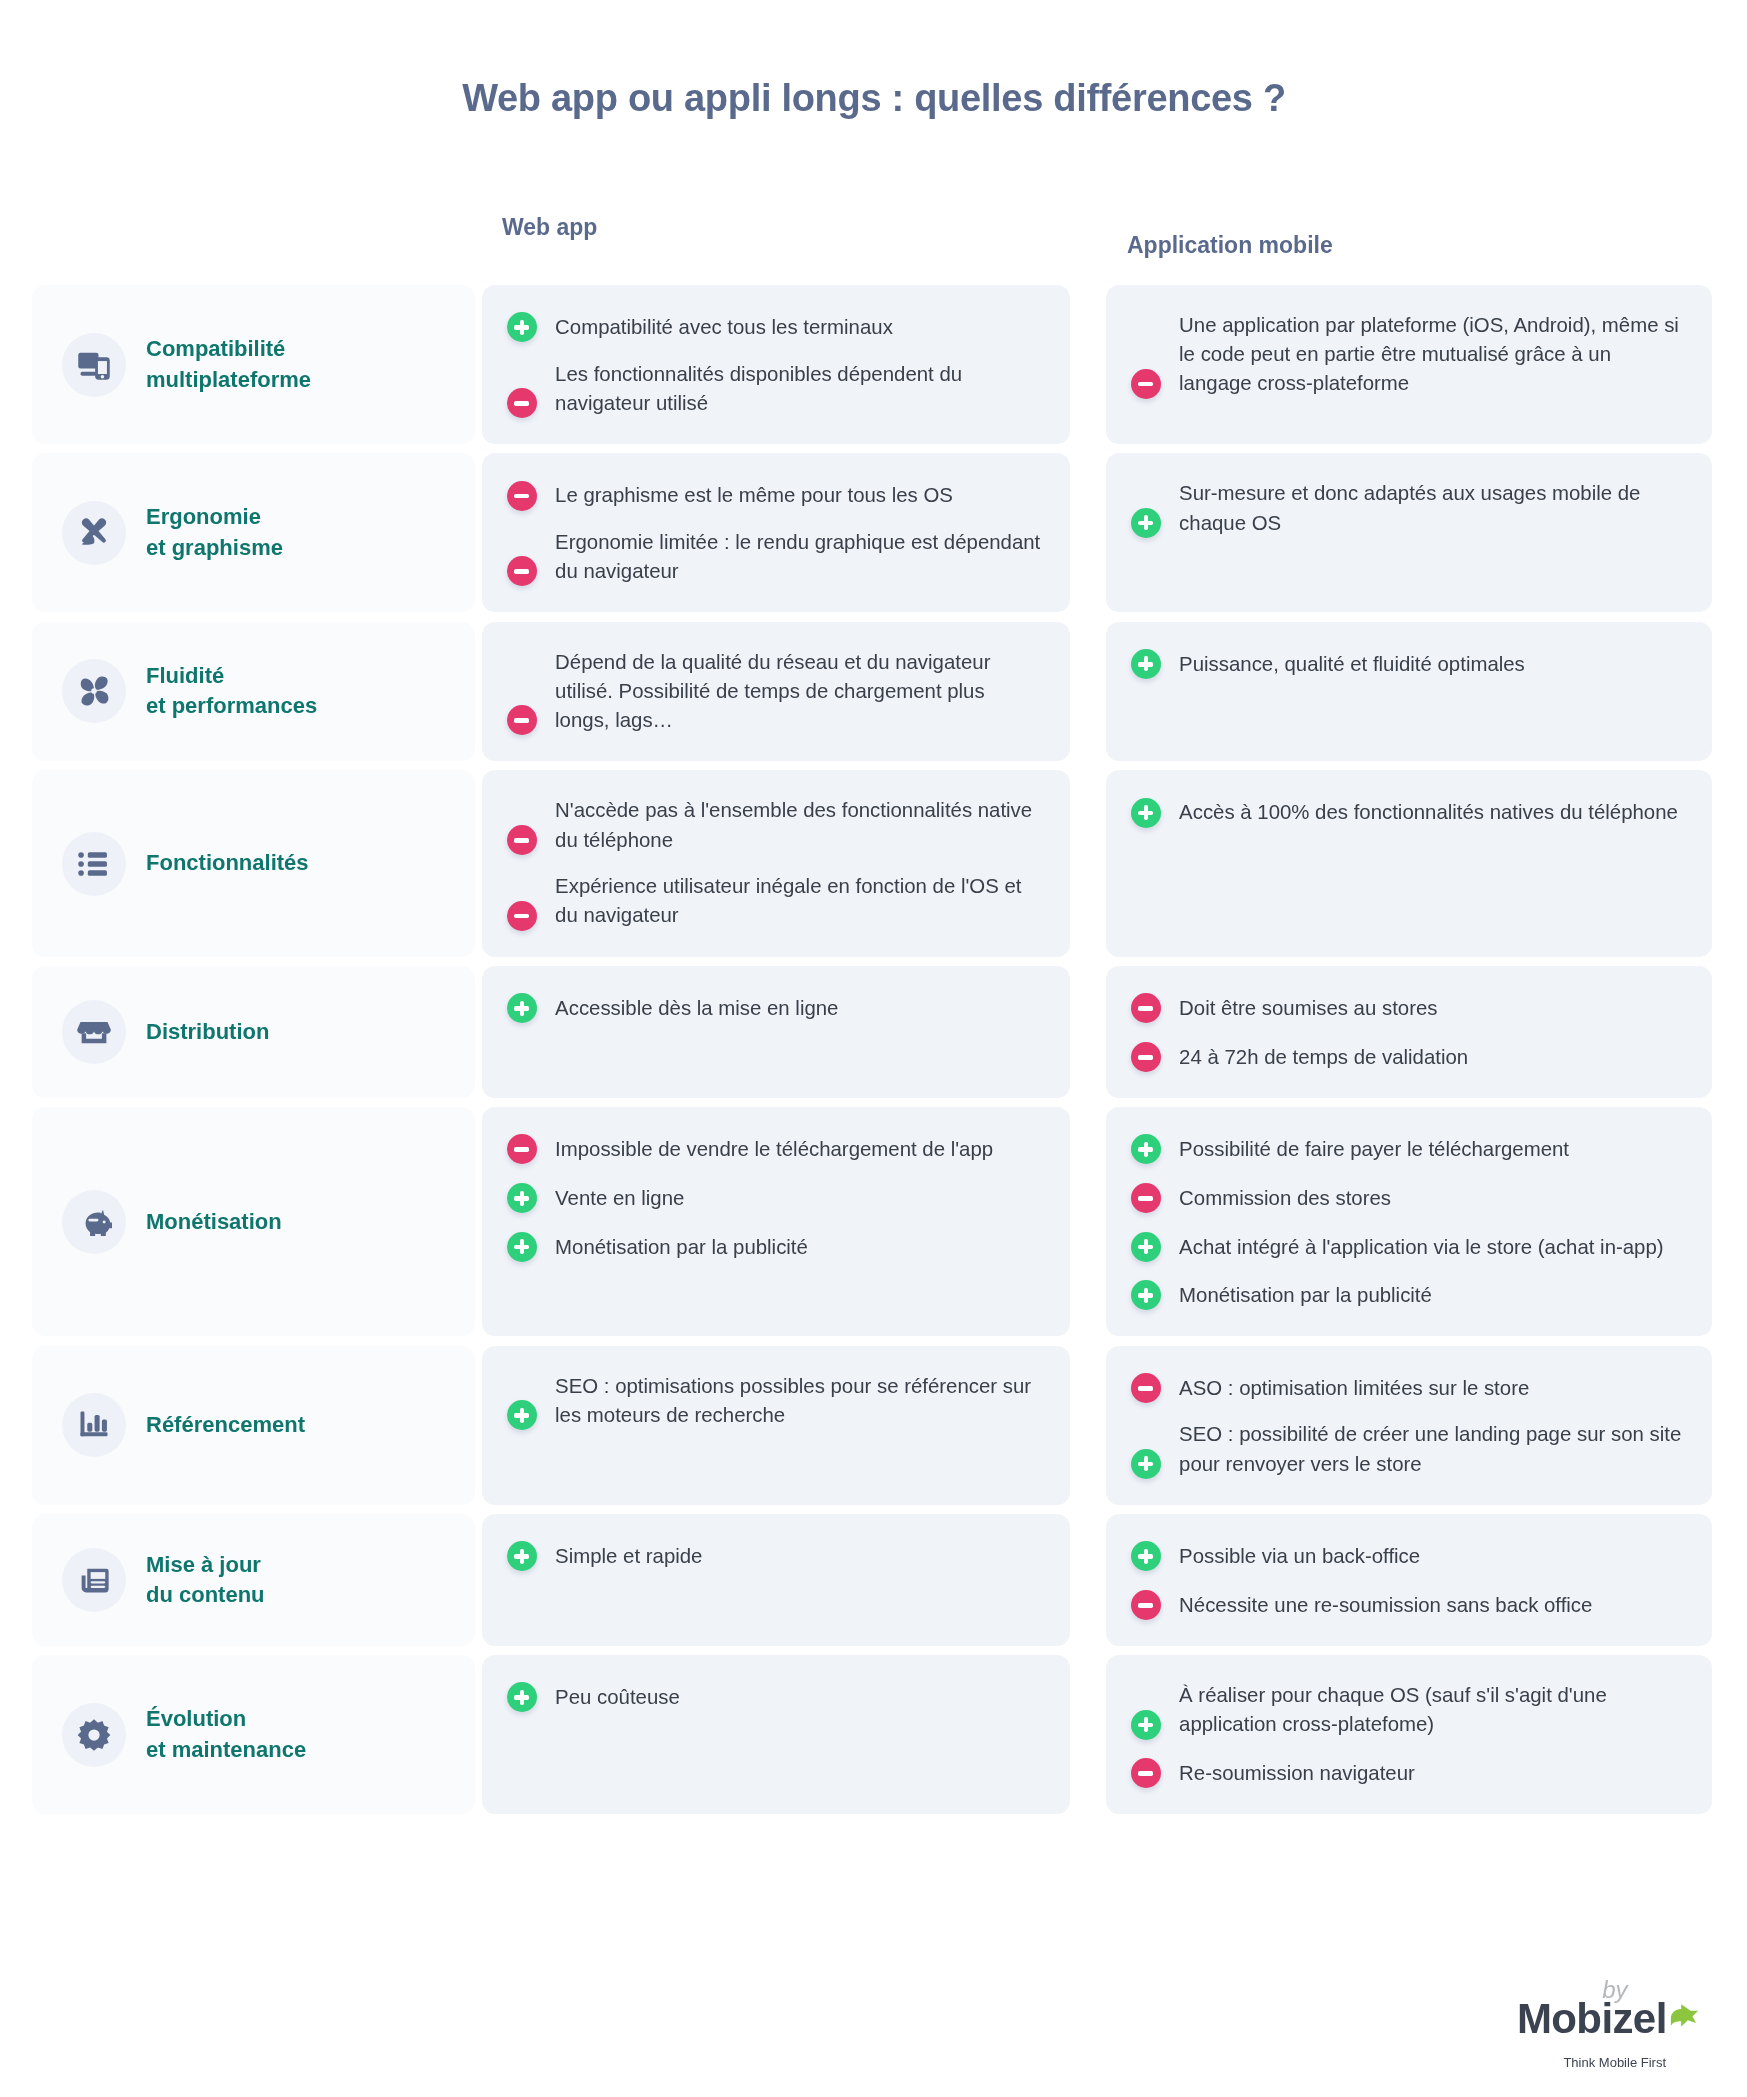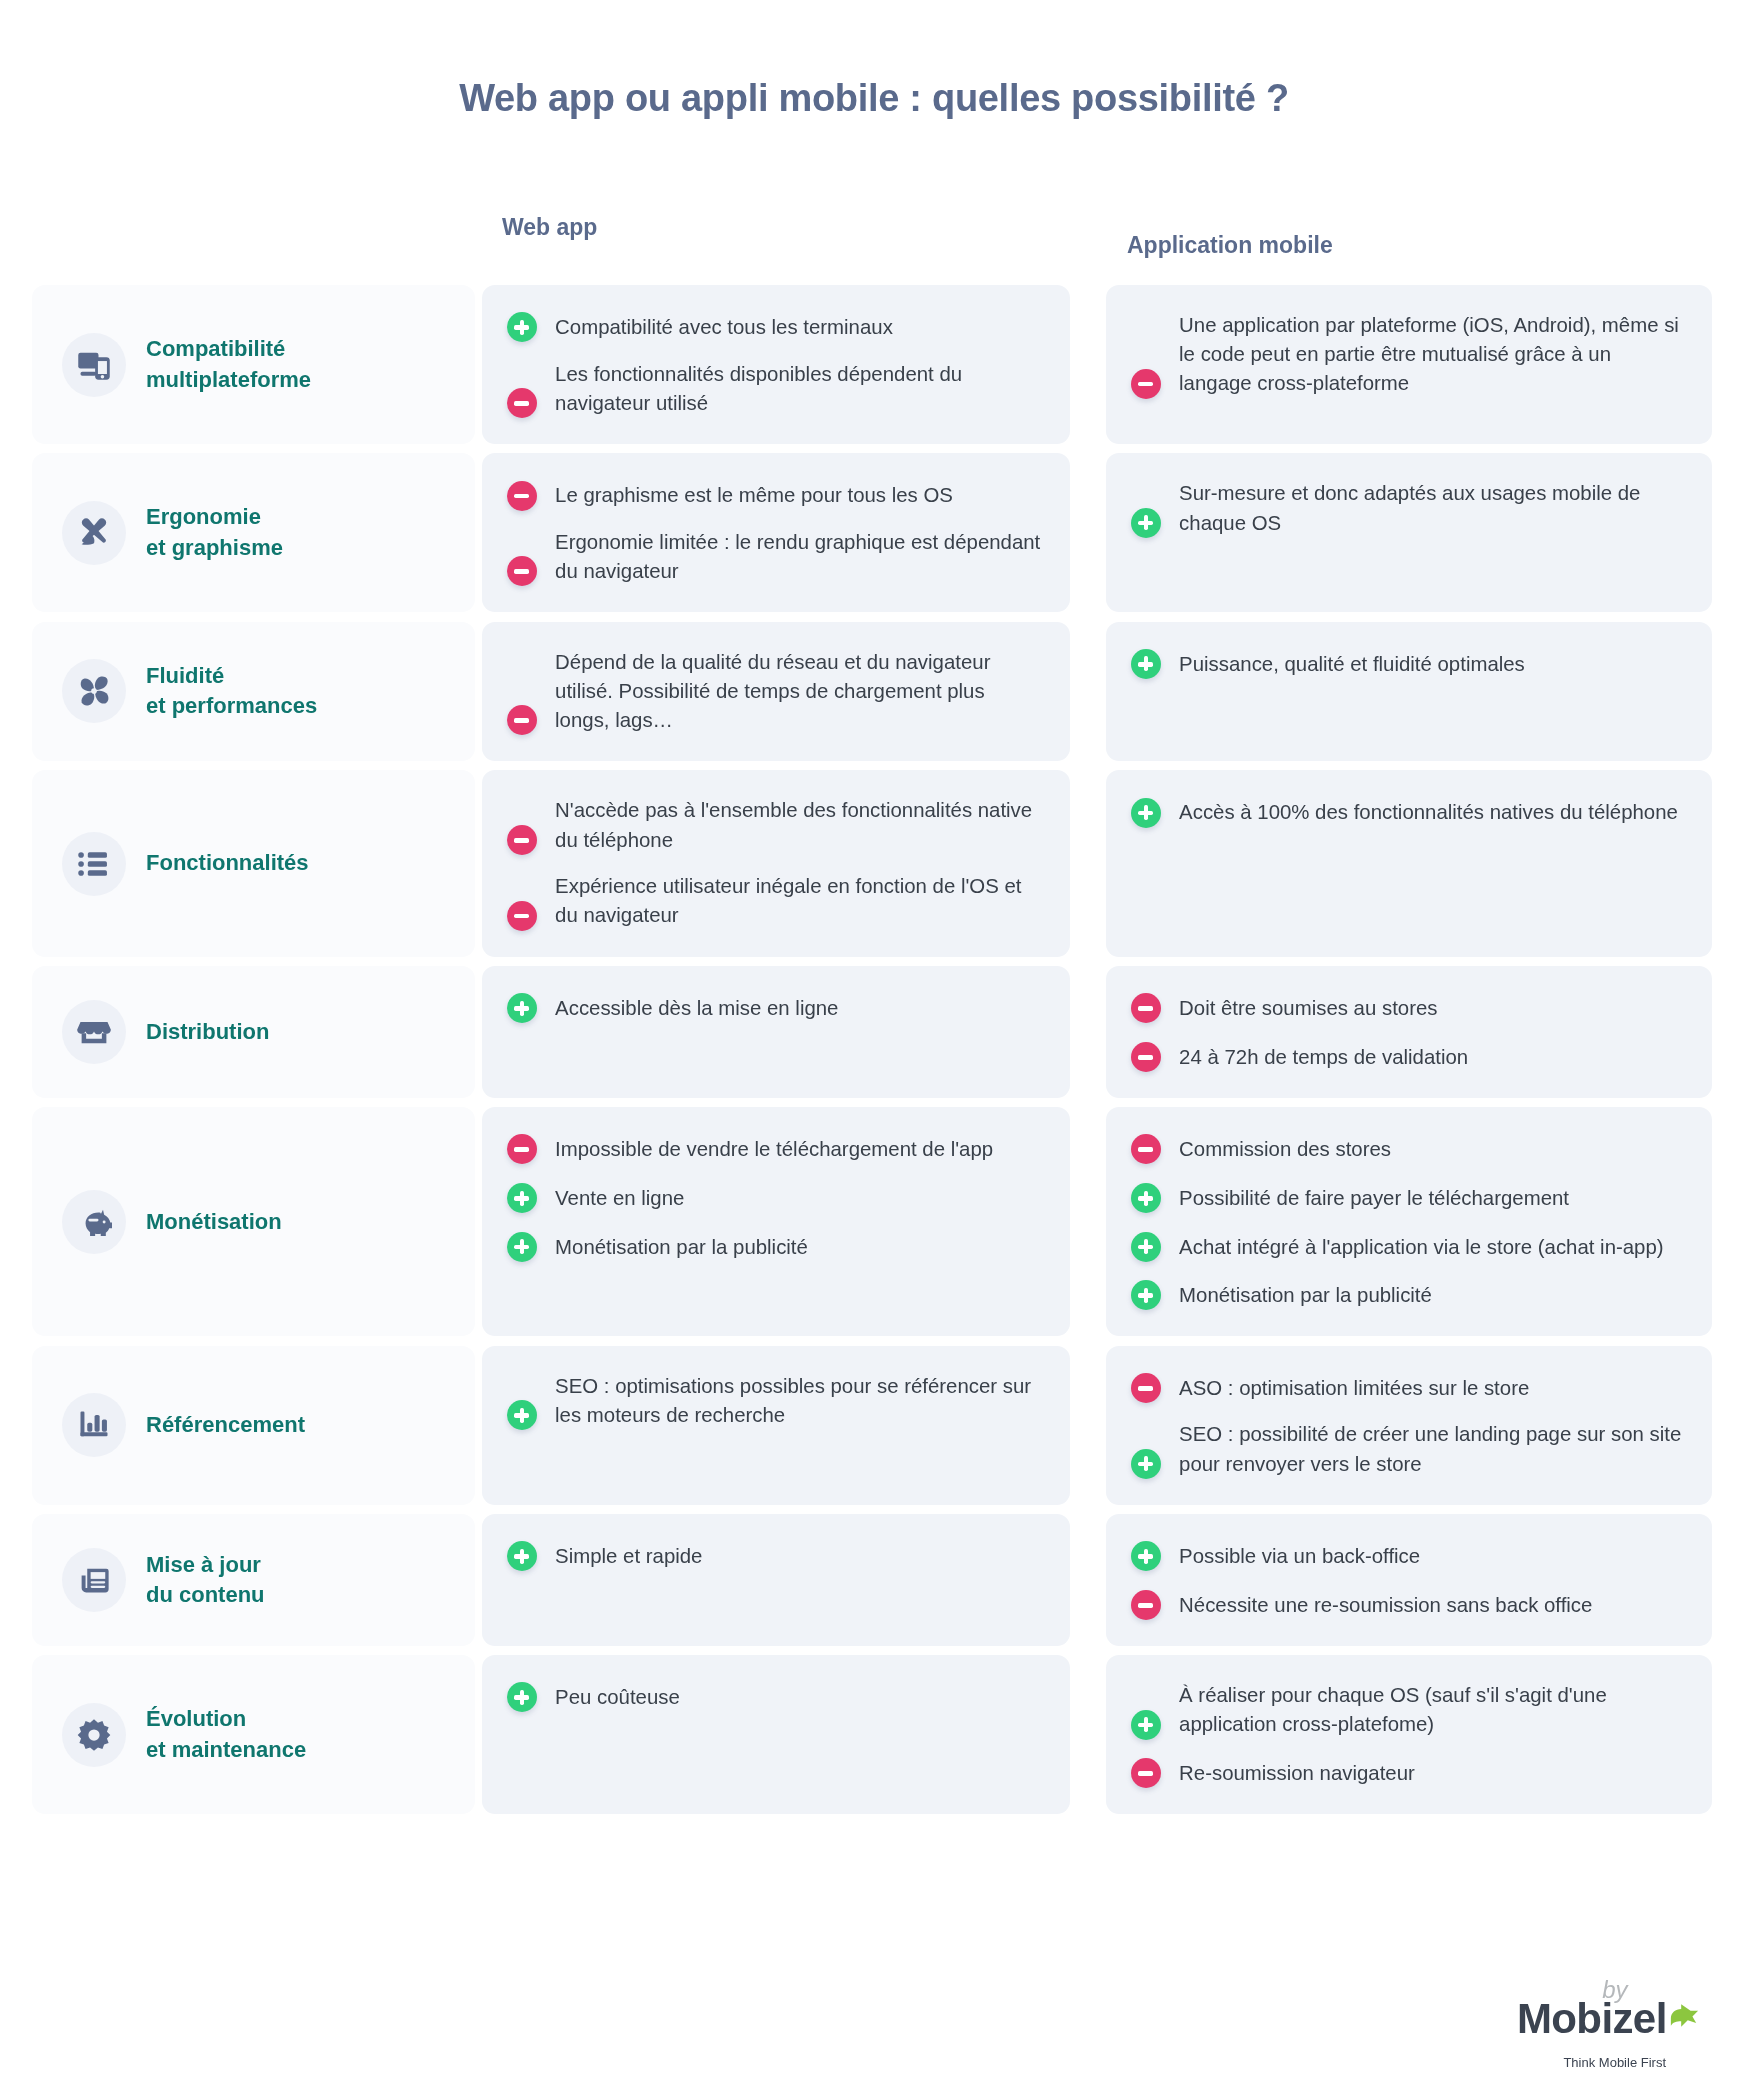--- a/index.html
+++ b/index.html
@@ -170,21 +170,21 @@
     text-align: right;
     margin-top: 16px;
     margin-right: 33px;
   }
 </style>
 </head>
 <body>
 
 <div class="page">
 
-  <div class="title">Web app ou appli mobile : quelles possibilité ?</div>
+  <div class="title">Web app ou appli longs : quelles différences ?</div>
 
   <div class="col-head web">Web app</div>
   <div class="col-head mobile">Application mobile</div>
 
   <div class="rows" id="rows-container">
       <div class="row">
         <div class="card card-label">
           <span class="icon-bubble">
             <svg viewBox="0 0 64 64">
               <rect x="4" y="10" width="36" height="28" rx="4"></rect>
@@ -348,26 +348,26 @@
             <span class="badge plus"></span>
             <span class="bullet-text">Vente en ligne</span>
           </div>
           <div class="bullet">
             <span class="badge plus"></span>
             <span class="bullet-text">Monétisation par la publicité</span>
           </div>
         </div>
         <div class="card card-col card-mobile">
           <div class="bullet">
+            <span class="badge plus"></span>
+            <span class="bullet-text">Possibilité de faire payer le téléchargement</span>
+          </div>
+          <div class="bullet">
             <span class="badge minus"></span>
             <span class="bullet-text">Commission des stores</span>
-          </div>
-          <div class="bullet">
-            <span class="badge plus"></span>
-            <span class="bullet-text">Possibilité de faire payer le téléchargement</span>
           </div>
           <div class="bullet">
             <span class="badge plus"></span>
             <span class="bullet-text">Achat intégré à l'application via le store (achat in-app)</span>
           </div>
           <div class="bullet">
             <span class="badge plus"></span>
             <span class="bullet-text">Monétisation par la publicité</span>
           </div>
         </div>

